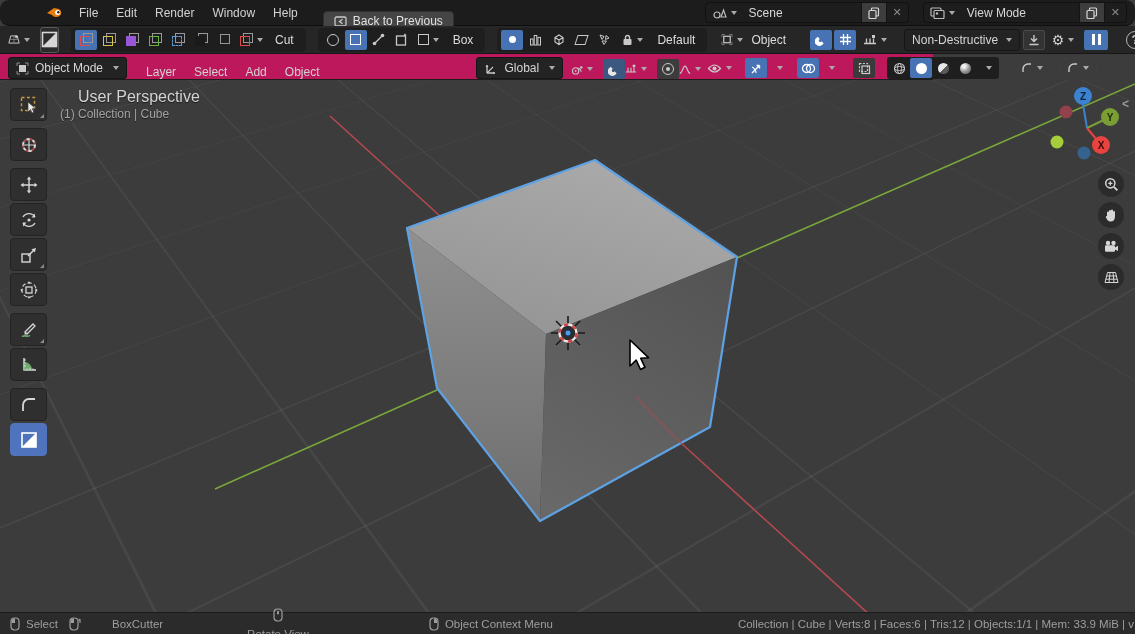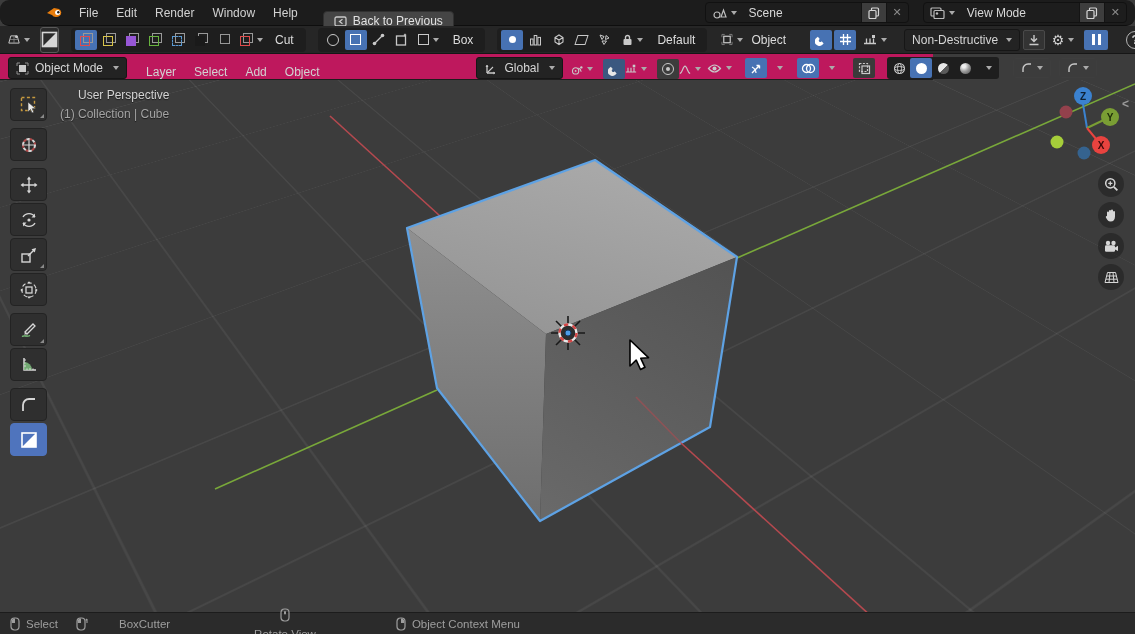--- a/index.html
+++ b/index.html
@@ -42,21 +42,21 @@
   .tbtn.act{background:#4f74bd;border-color:#4f74bd;}
   .tbtn .tri{position:absolute;right:2px;bottom:2px;width:0;height:0;border-left:4px solid transparent;border-bottom:4px solid #8a8a8a;}
   
   .viewport{position:absolute;left:0;top:80px;width:1135px;height:532px;overflow:hidden;background:#3c3c3c;}
   .floorwrap{position:absolute;inset:0;perspective:1100px;perspective-origin:568px 253px;overflow:hidden;}
   .plane{position:absolute;left:568px;top:253px;width:4200px;height:4200px;margin-left:-2100px;margin-top:-2100px;
     background:repeating-linear-gradient(to right,rgba(255,255,255,.055) 0 1.5px,transparent 1.5px 170px),
                repeating-linear-gradient(to bottom,rgba(255,255,255,.055) 0 1.5px,transparent 1.5px 170px);
     transform:rotateX(51deg) rotateZ(55deg);}
   .scene3d{position:absolute;left:0;top:0;}
-  .vplabel{position:absolute;left:78px;top:8px;color:#d3d3d3;font-size:12px;text-shadow:0 1px 1px rgba(0,0,0,.6);}
+  .vplabel{position:absolute;left:78px;top:8px;color:#d3d3d3;font-size:16px;text-shadow:0 1px 1px rgba(0,0,0,.6);}
   .vplabel2{position:absolute;left:60px;top:27px;color:#a3a3a3;font-size:12px;text-shadow:0 1px 1px rgba(0,0,0,.6);}
   .gizmo{position:absolute;left:1040px;top:5px;width:95px;height:90px;}
   .gchev{position:absolute;left:82px;top:12px;color:#9a9a9a;font-size:12px;font-weight:bold;}
   .navcol{position:absolute;left:1098px;top:91px;display:flex;flex-direction:column;gap:5px;}
   .navbtn{width:26px;height:26px;border-radius:50%;background:rgba(30,30,30,.55);display:flex;align-items:center;justify-content:center;}
   .keycast{position:absolute;left:0px;top:425px;width:216px;height:105px;background:rgba(5,5,5,.55);}
   .keycast .big{position:absolute;left:9px;top:16px;font-size:27px;font-weight:bold;color:#e6e6e6;letter-spacing:.5px;}
   .keycast .hw{position:absolute;left:3px;bottom:7px;font-size:8.5px;color:#ececec;white-space:nowrap;letter-spacing:.1px;}
   
   .statusbar{position:absolute;left:0;top:612px;width:1135px;height:22px;background:#2b2b2b;border-top:1px solid #1c1c1c;display:flex;align-items:center;color:#9e9e9e;font-size:11.5px;}
@@ -602,37 +602,38 @@
   </div>
 
   <div class="statusbar">
     <span class="hint" style="margin-left:10px;">
       <svg width="10" height="14" viewBox="0 0 10 14">
           <rect x="1" y="1" width="8" height="12" rx="3.4" fill="none" stroke="#9e9e9e" stroke-width="1.2"></rect>
           <path d="M5 1.6 A2.6 2.6 0 0 0 1.8 4.4 V6 H5 Z" fill="#9e9e9e"></path>
         </svg>
       <span>Select</span>
     </span>
-    <span class="hint" style="margin-left:18px;gap:30px;">
+    <span class="hint" style="margin-left:11px;gap:30px;">
       <svg width="13" height="14" viewBox="0 0 13 14">
           <rect x="1" y="1" width="8" height="12" rx="3.4" fill="none" stroke="#9e9e9e" stroke-width="1.2"></rect>
           <path d="M5 1.6 A2.6 2.6 0 0 0 1.8 4.4 V6 H5 Z" fill="#9e9e9e"></path>
           <path d="M11 2 V6 M11 2 l-1.4 1.4" stroke="#9e9e9e" stroke-width="1.1" fill="none"></path>
         </svg>
       <span>BoxCutter</span>
     </span>
     <span class="hint" style="margin-left:84px;flex-direction:column;">
       <svg width="10" height="14" viewBox="0 0 10 14">
           <rect x="1" y="1" width="8" height="12" rx="3.4" fill="none" stroke="#9e9e9e" stroke-width="1.2"></rect>
           <rect x="4" y="3" width="2" height="3.4" rx="1" fill="#9e9e9e"></rect>
         </svg>
       <span>Rotate View</span>
     </span>
-    <span class="hint" style="margin-left:80px;">
+    <span class="hint" style="margin-left:120px;">
       <svg width="10" height="14" viewBox="0 0 10 14">
           <rect x="1" y="1" width="8" height="12" rx="3.4" fill="none" stroke="#9e9e9e" stroke-width="1.2"></rect>
           <path d="M5 1.6 A2.6 2.6 0 0 1 8.2 4.4 V6 H5 Z" fill="#9e9e9e"></path>
         </svg>
       <span>Object Context Menu</span>
     </span>
+    <span class="stats">Collection | Cube | Verts:8 | Faces:6 | Tris:12 | Objects:1/1 | Mem: 33.9 MiB | v</span>
   </div>
 
 </div>
 
 </body></html>

